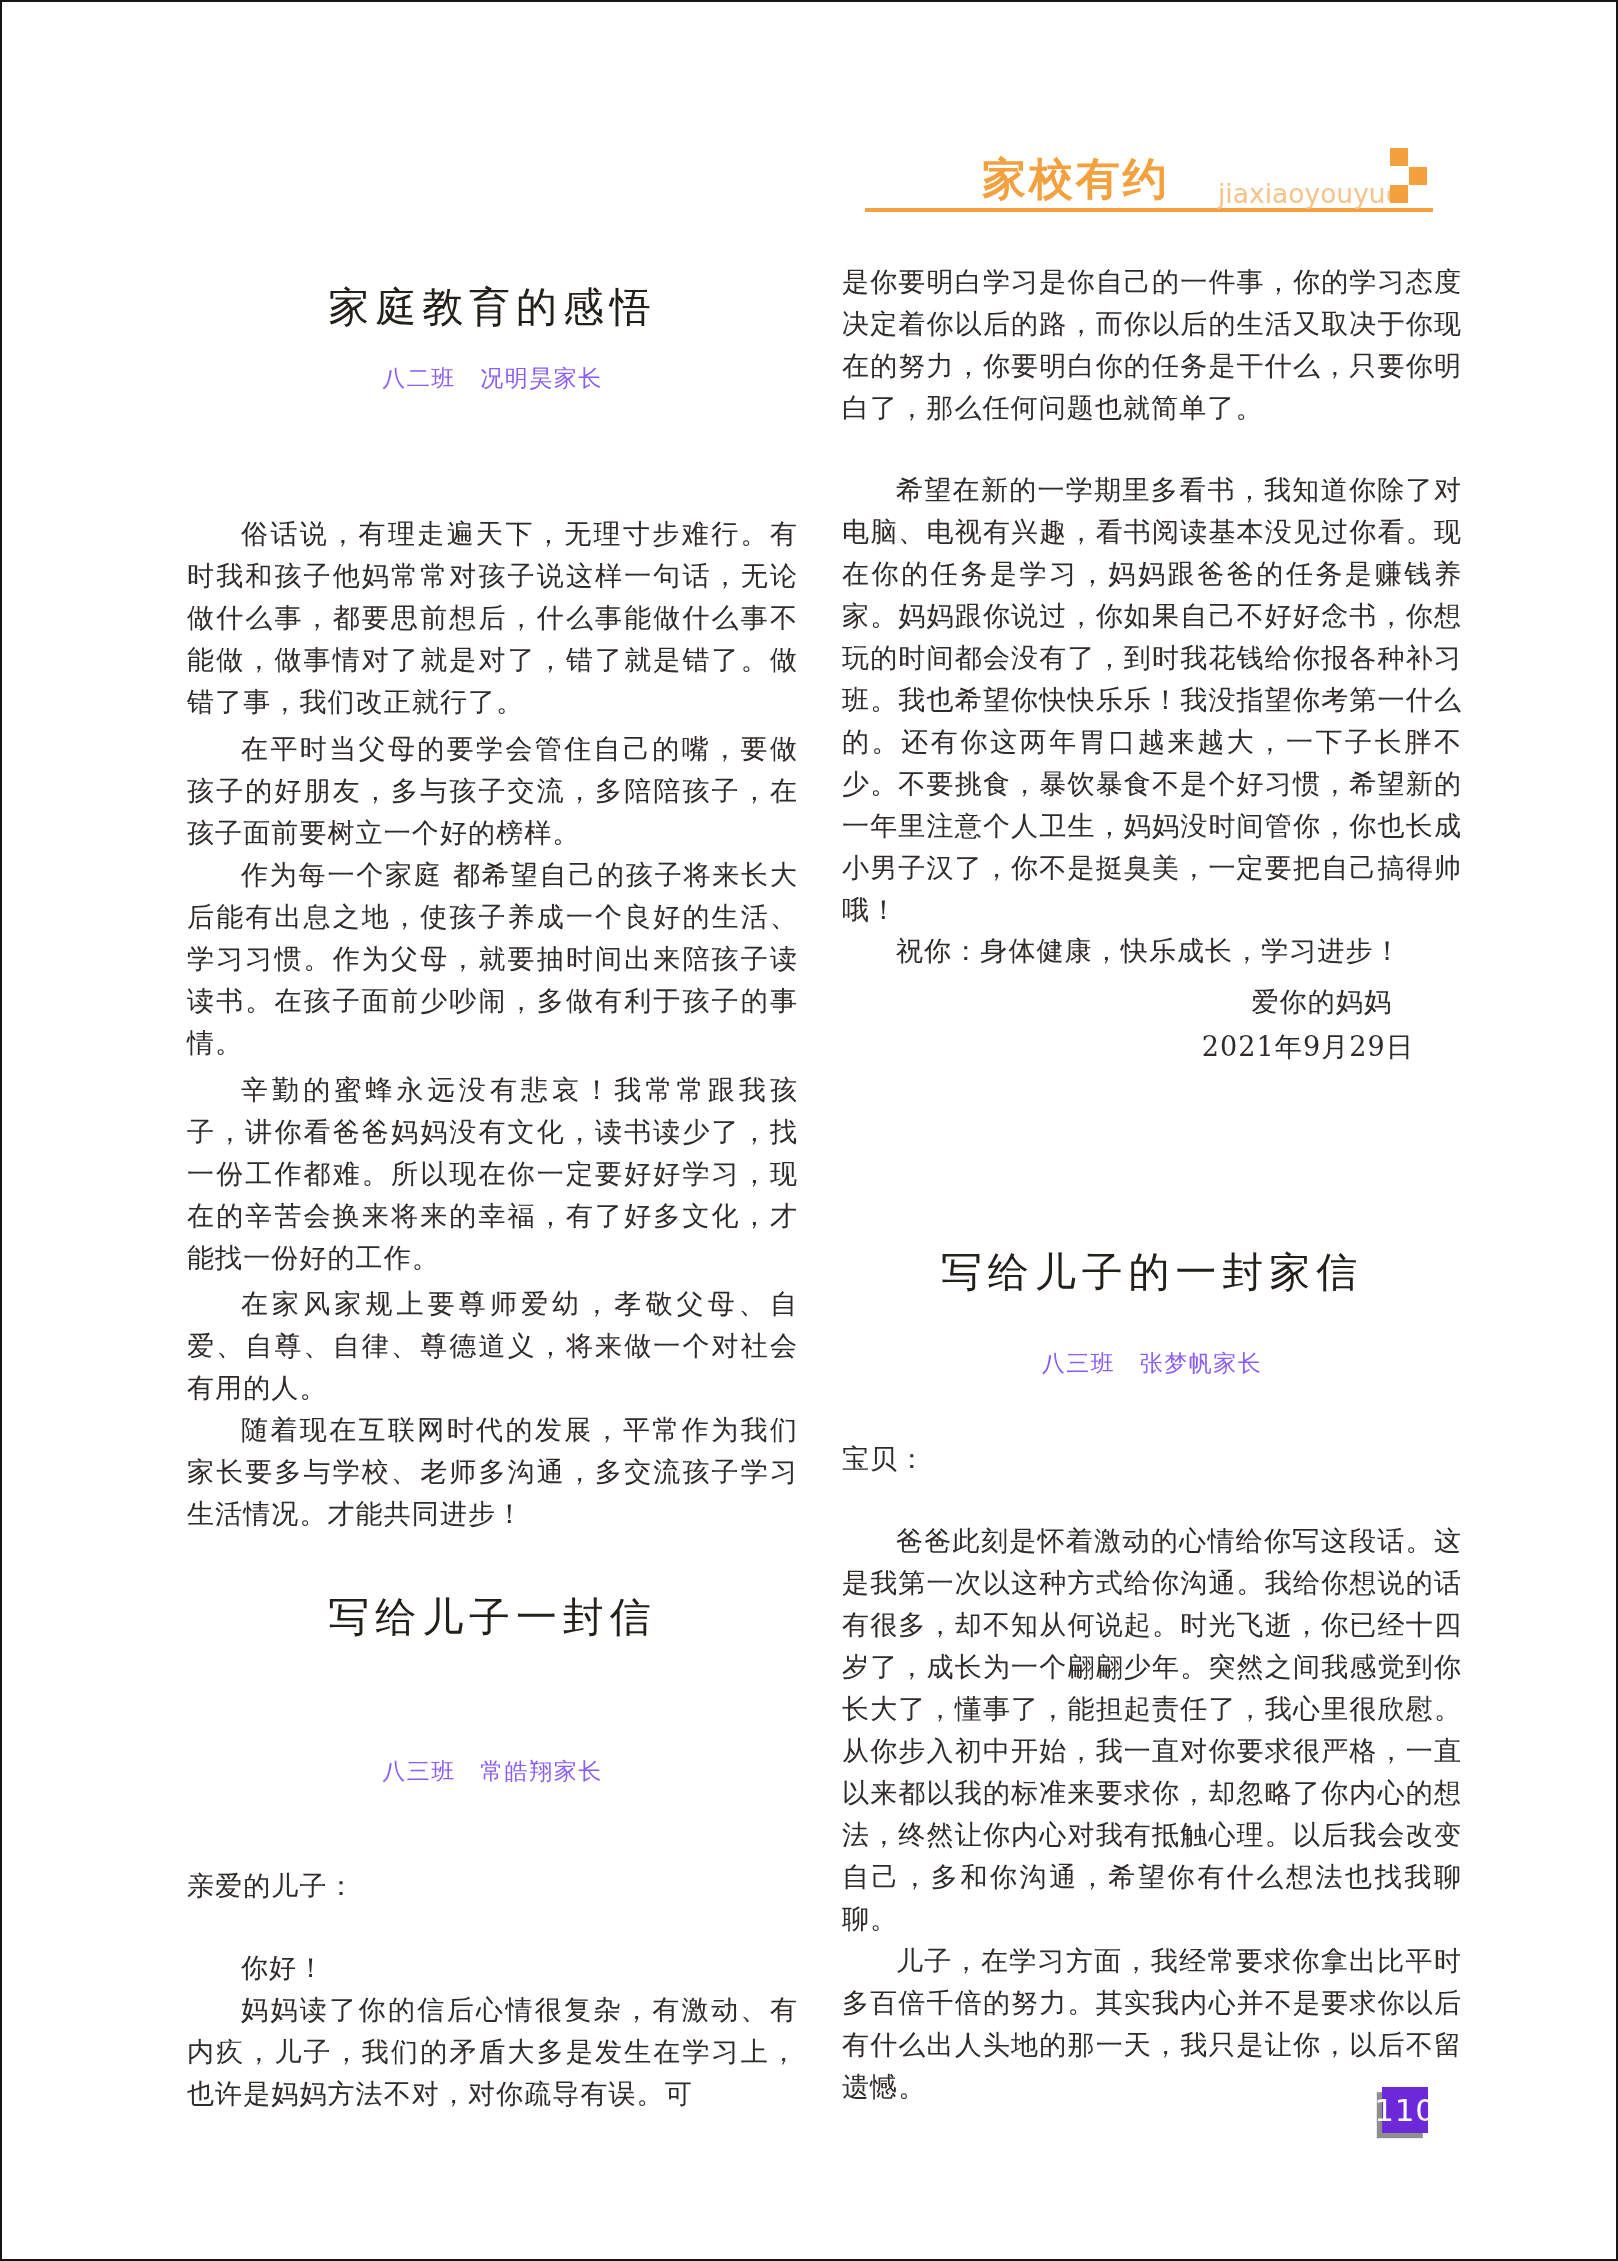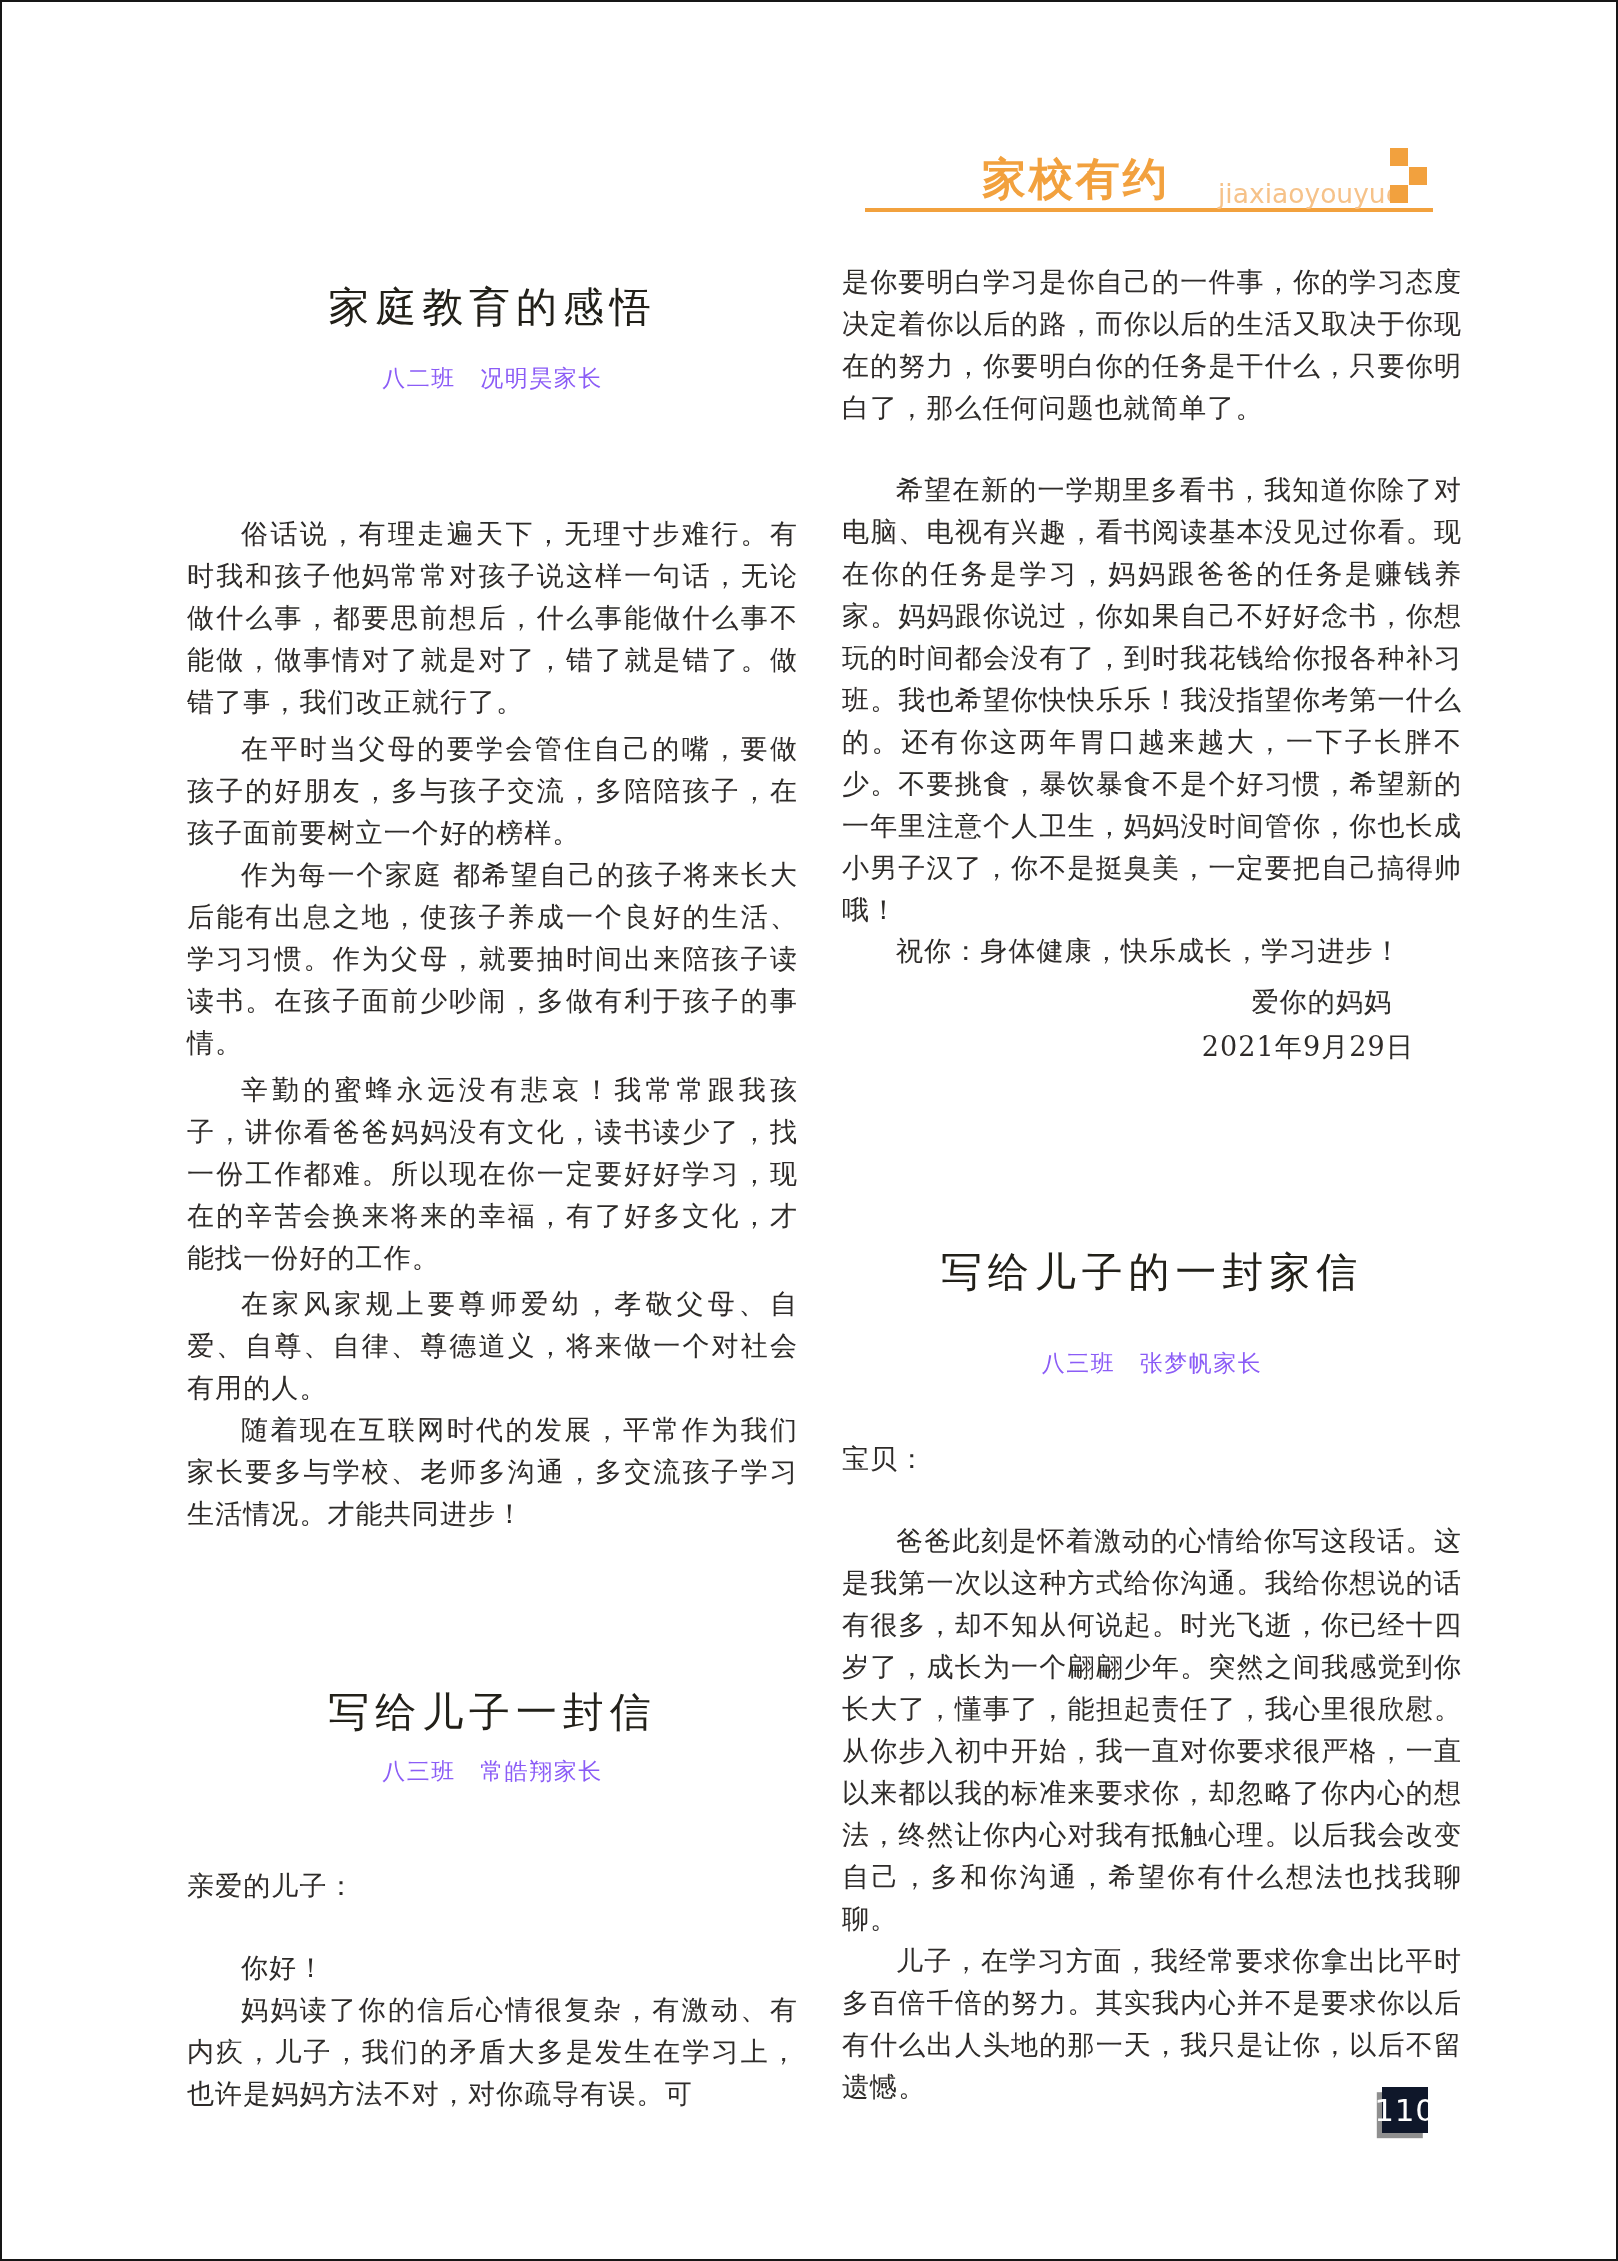--- a/index.html
+++ b/index.html
@@ -88,21 +88,21 @@
   .col-l { left: 185px; width: 611px; }
   .col-r { left: 840px; width: 620px; }
   .sig   { text-align: right; padding-right: 70px; box-sizing: border-box; }
   .date  { text-align: right; padding-right: 48px; box-sizing: border-box; }
 
   
   .page-number {
     position: absolute;
     left: 1380px; top: 2085px;
     width: 46px; height: 46px;
-    background: #0f172a;
+    background: #6d28d9;
     box-shadow: -5.2px 5.2px 0 #8f8f8f;
     display: flex;
     align-items: center;
     justify-content: center;
   }
   .page-number span {
     font-family: "DejaVu Sans", sans-serif;
     font-size: 31px;
     color: #ffffff;
     letter-spacing: 0.7px;
@@ -125,21 +125,21 @@
   <h1 class="article-title col-l" style="top:282px;">家庭教育的感悟</h1>
   <div class="byline col-l" style="top:362px;">八二班　况明昊家长</div>
 
   <p class="para indent col-l" style="top:471px;">俗话说，有理走遍天下，无理寸步难行。有时我和孩子他妈常常对孩子说这样一句话，无论做什么事，都要思前想后，什么事能做什么事不能做，做事情对了就是对了，错了就是错了。做错了事，我们改正就行了。</p>
   <p class="para indent col-l" style="top:686px;">在平时当父母的要学会管住自己的嘴，要做孩子的好朋友，多与孩子交流，多陪陪孩子，在孩子面前要树立一个好的榜样。</p>
   <p class="para indent col-l" style="top:812px;">作为每一个家庭 都希望自己的孩子将来长大后能有出息之地，使孩子养成一个良好的生活、学习习惯。作为父母，就要抽时间出来陪孩子读读书。在孩子面前少吵闹，多做有利于孩子的事情。</p>
   <p class="para indent col-l" style="top:1027px;">辛勤的蜜蜂永远没有悲哀！我常常跟我孩子，讲你看爸爸妈妈没有文化，读书读少了，找一份工作都难。所以现在你一定要好好学习，现在的辛苦会换来将来的幸福，有了好多文化，才能找一份好的工作。</p>
   <p class="para indent col-l" style="top:1241px;">在家风家规上要尊师爱幼，孝敬父母、自爱、自尊、自律、尊德道义，将来做一个对社会有用的人。</p>
   <p class="para indent col-l" style="top:1367px;">随着现在互联网时代的发展，平常作为我们家长要多与学校、老师多沟通，多交流孩子学习生活情况。才能共同进步！</p>
 
-  <h1 class="article-title col-l" style="top:1687px;text-align:center;">写给儿子一封信</h1>
+  <h1 class="article-title col-l" style="top:1592px;text-align:center;">写给儿子一封信</h1>
   <div class="byline col-l" style="top:1755px;">八三班　常皓翔家长</div>
 
   <p class="para col-l" style="top:1863px;">亲爱的儿子：</p>
   <p class="para indent col-l" style="top:1905px;">你好！</p>
   <p class="para col-r" style="top:259px;">是你要明白学习是你自己的一件事，你的学习态度决定着你以后的路，而你以后的生活又取决于你现在的努力，你要明白你的任务是干什么，只要你明白了，那么任何问题也就简单了。</p>
 
   <p class="para indent col-l" style="top:1947px;">妈妈读了你的信后心情很复杂，有激动、有内疚，儿子，我们的矛盾大多是发生在学习上，也许是妈妈方法不对，对你疏导有误。可</p>
   <p class="para indent col-r" style="top:427px;">希望在新的一学期里多看书，我知道你除了对电脑、电视有兴趣，看书阅读基本没见过你看。现在你的任务是学习，妈妈跟爸爸的任务是赚钱养家。妈妈跟你说过，你如果自己不好好念书，你想玩的时间都会没有了，到时我花钱给你报各种补习班。我也希望你快快乐乐！我没指望你考第一什么的。还有你这两年胃口越来越大，一下子长胖不少。不要挑食，暴饮暴食不是个好习惯，希望新的一年里注意个人卫生，妈妈没时间管你，你也长成小男子汉了，你不是挺臭美，一定要把自己搞得帅哦！</p>
   <p class="para indent col-r" style="top:888px;">祝你：身体健康，快乐成长，学习进步！</p>
   <p class="para sig col-r" style="top:979px;">爱你的妈妈</p>

